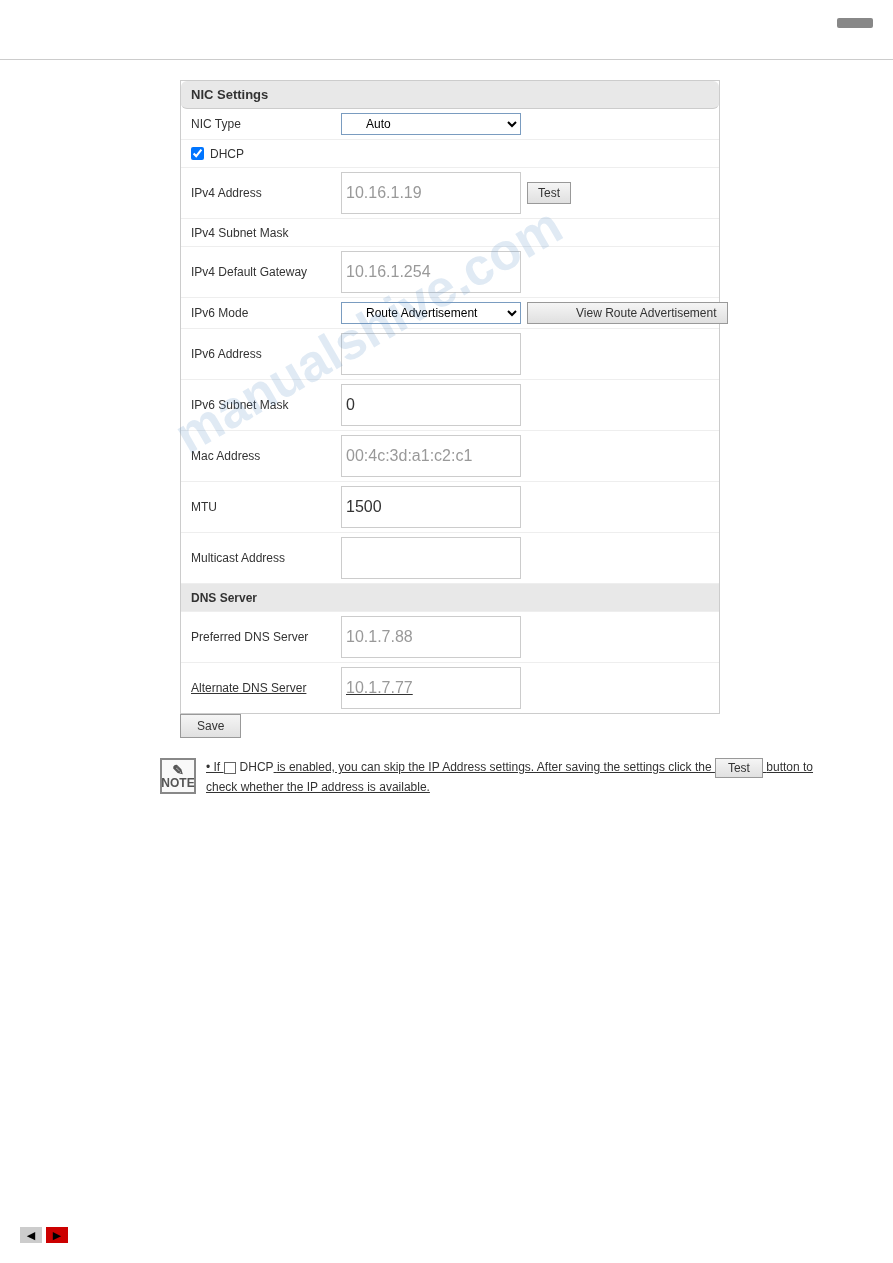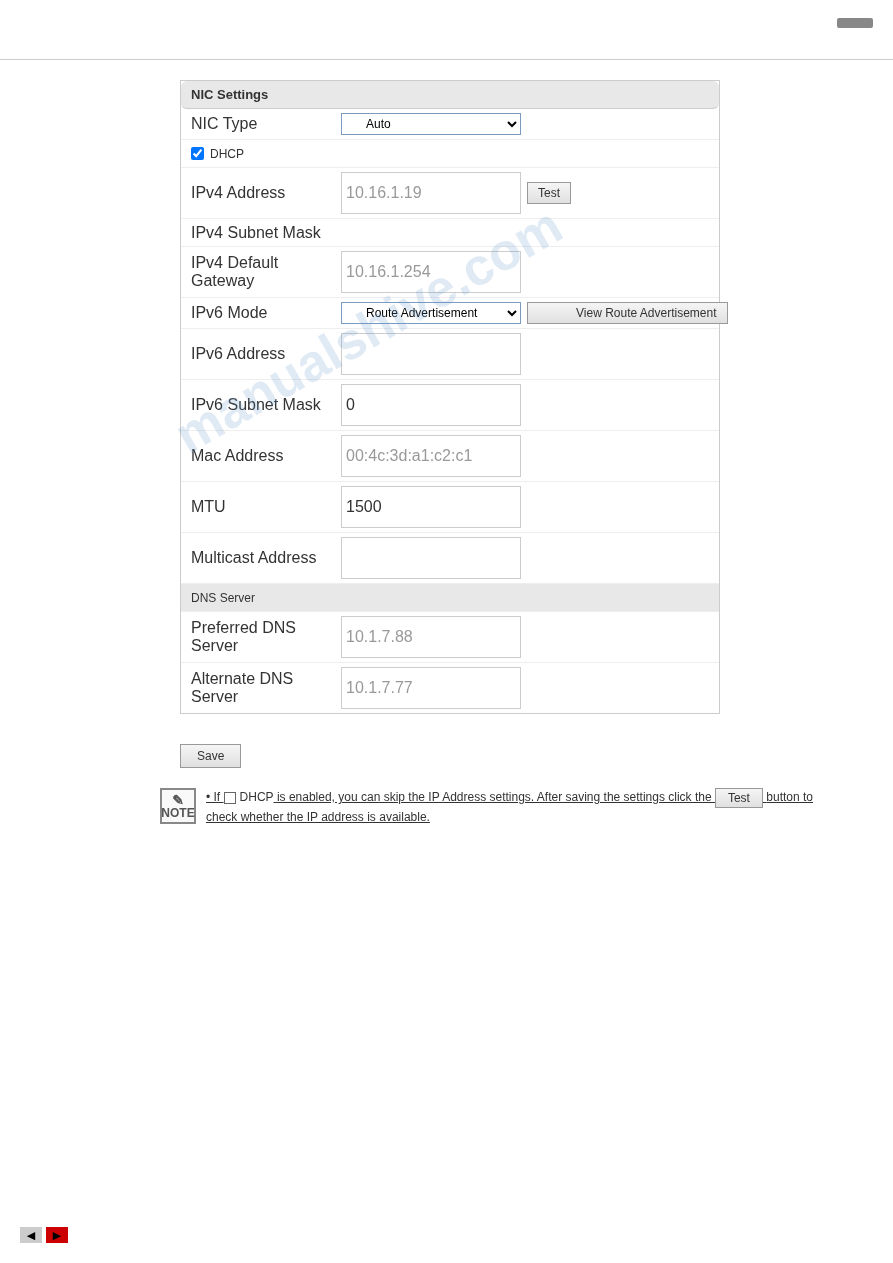--- a/index.html
+++ b/index.html
@@ -52,30 +52,30 @@
       border-bottom: 1px solid #ccc;
       border-radius: 6px;
     }
     .nic-row {
       display: flex;
       align-items: center;
       padding: 4px 10px;
       border-bottom: 1px solid #eee;
       min-height: 28px;
     }
-    .nic-row:last-child { border-bottom: none; }
+    .nic-row:last-child { border-bottom: none; text-decoration: underline; }
     .nic-row.section-header {
       background: #e8e8e8;
-      font-weight: normal;
+      font-weight: bold;
       font-size: 12px;
     }
     .nic-label {
       width: 150px;
       flex-shrink: 0;
-      font-size: 16px;
+      font-size: 12px;
       color: #333;
     }
     .nic-control {
       display: flex;
       align-items: center;
       flex: 1;
       gap: 6px;
     }
     .nic-input {
       width: 180px;
@@ -128,21 +128,20 @@
       font-size: 52px;
       color: rgba(100, 150, 200, 0.2);
       transform: rotate(-30deg);
       pointer-events: none;
       user-select: none;
       font-weight: bold;
       white-space: nowrap;
     }
     
     .save-area {
-      margin-top: 30px;
       margin-left: 150px;
     }
     .save-btn {
       height: 24px;
       padding: 0 16px;
       border: 1px solid #999;
       background: linear-gradient(to bottom, #f5f5f5, #e0e0e0);
       font-size: 12px;
       cursor: pointer;
       color: #333;

